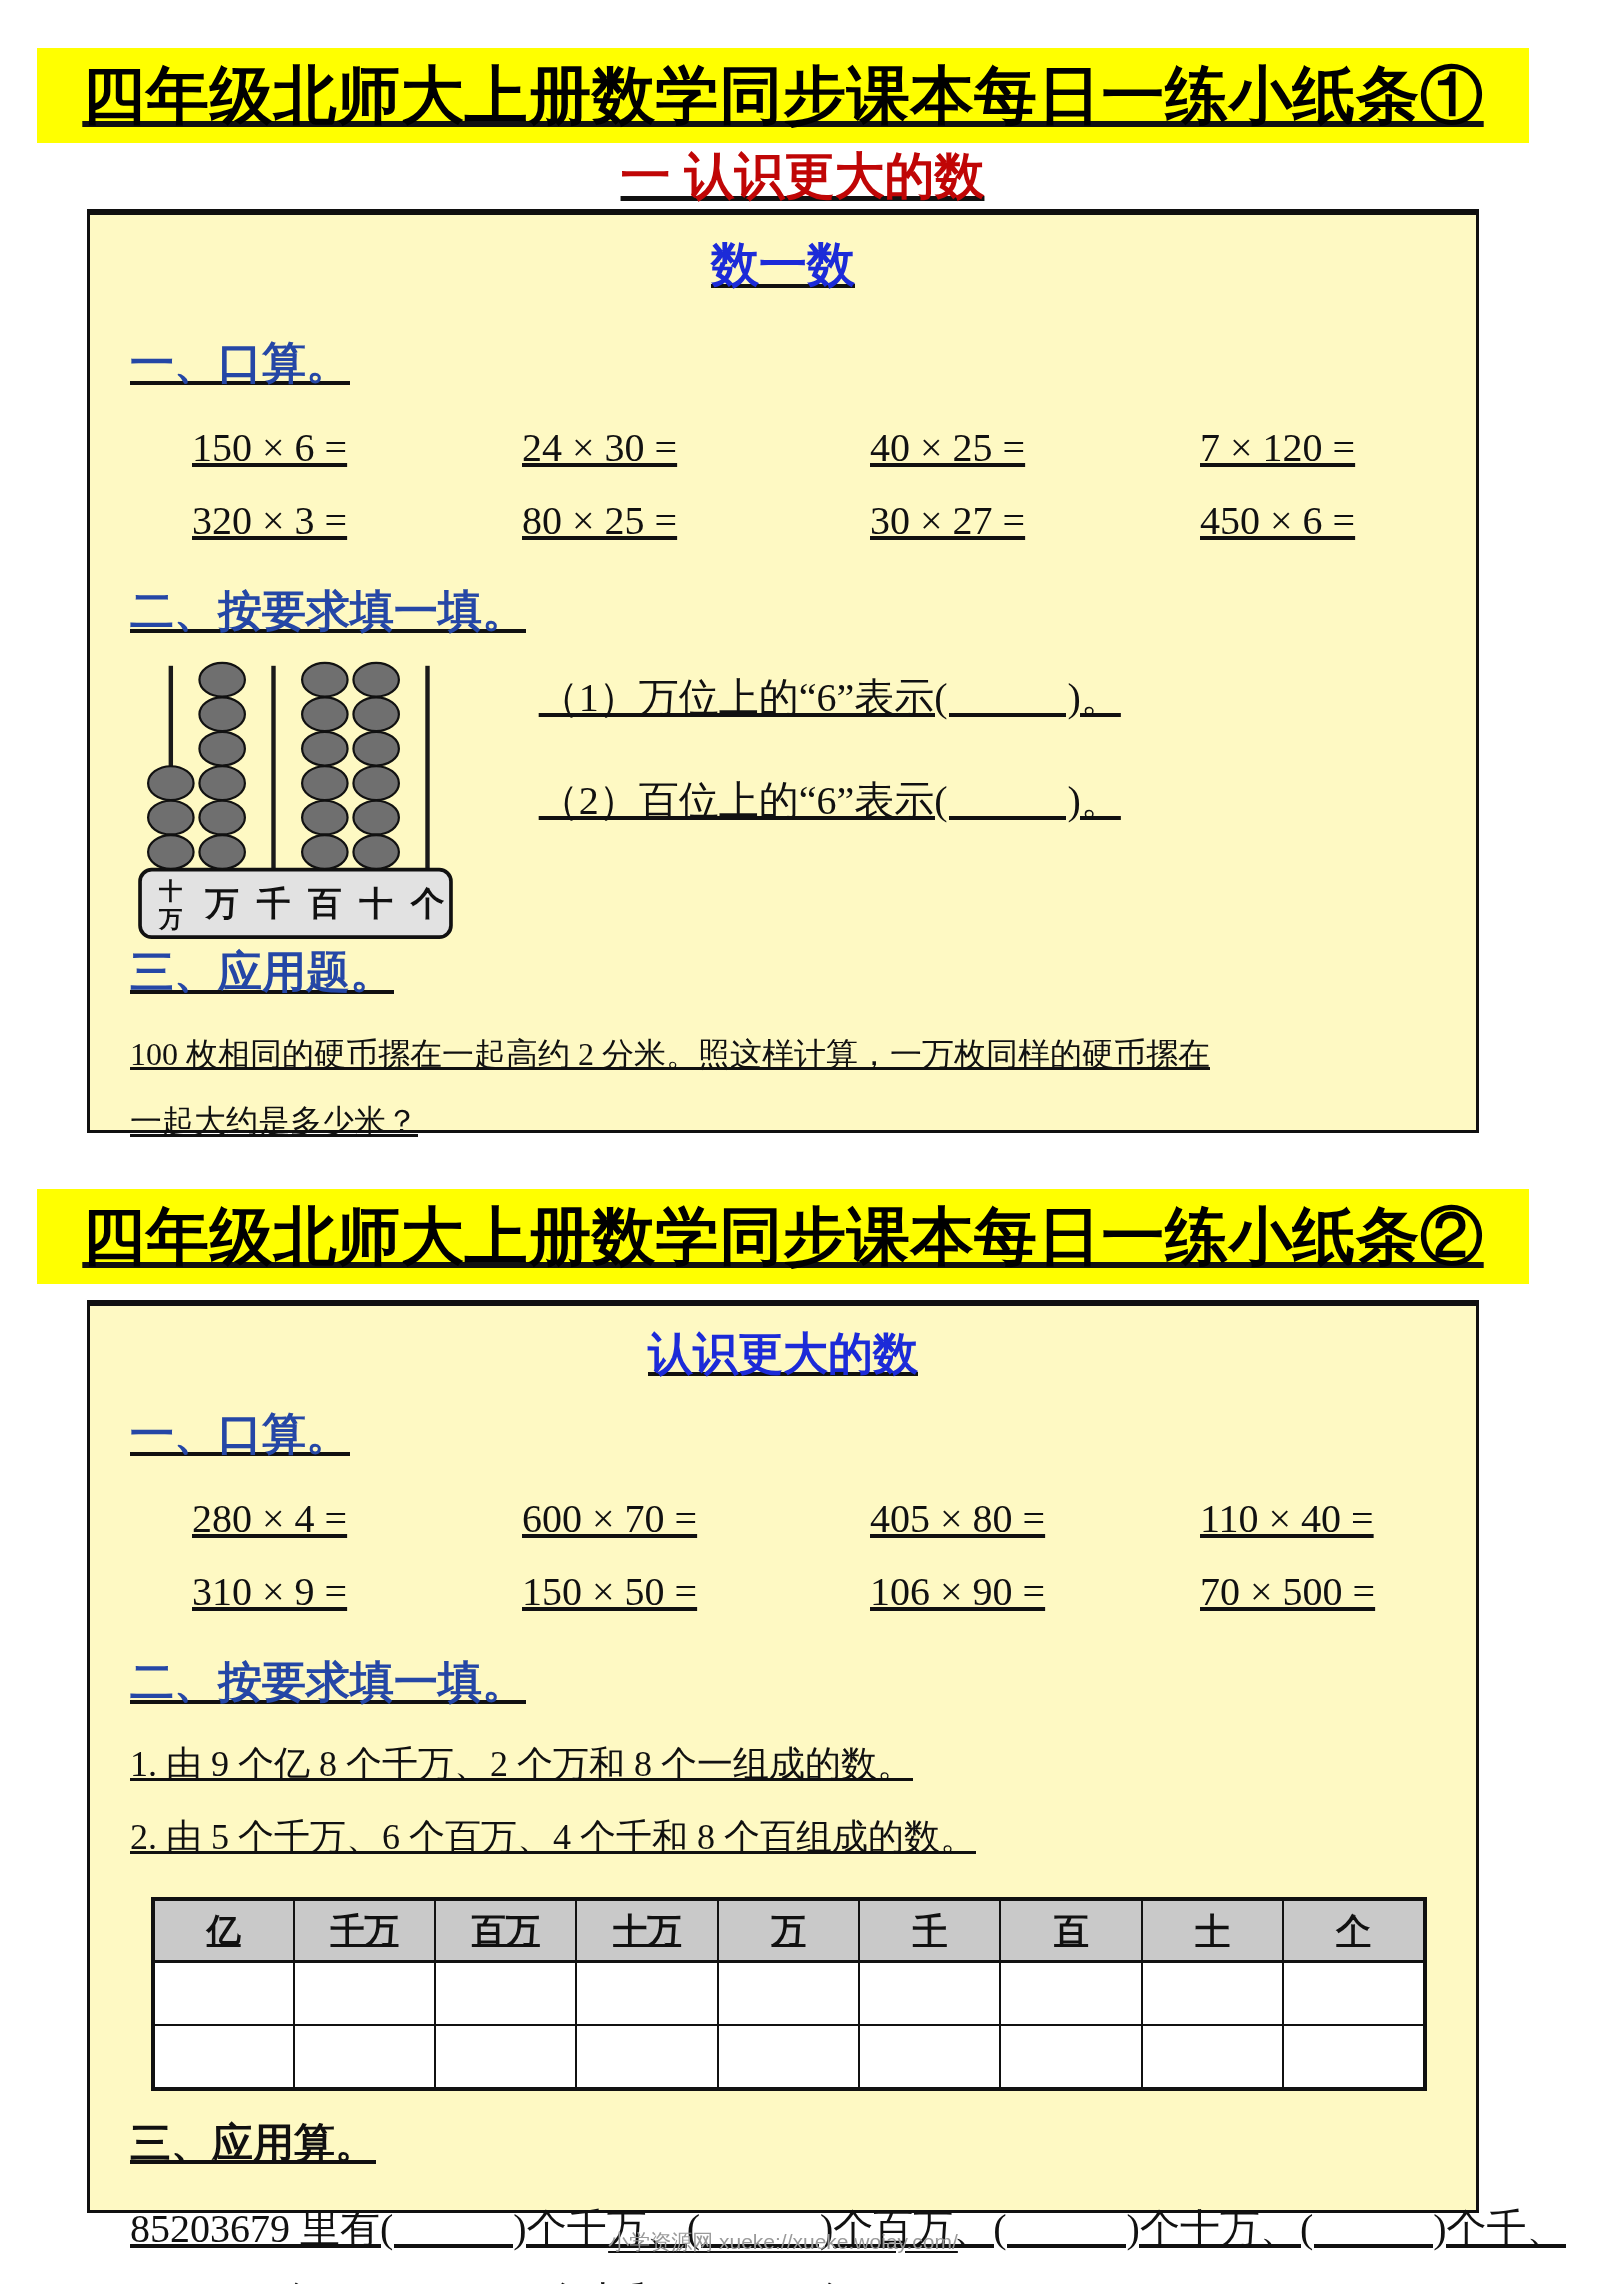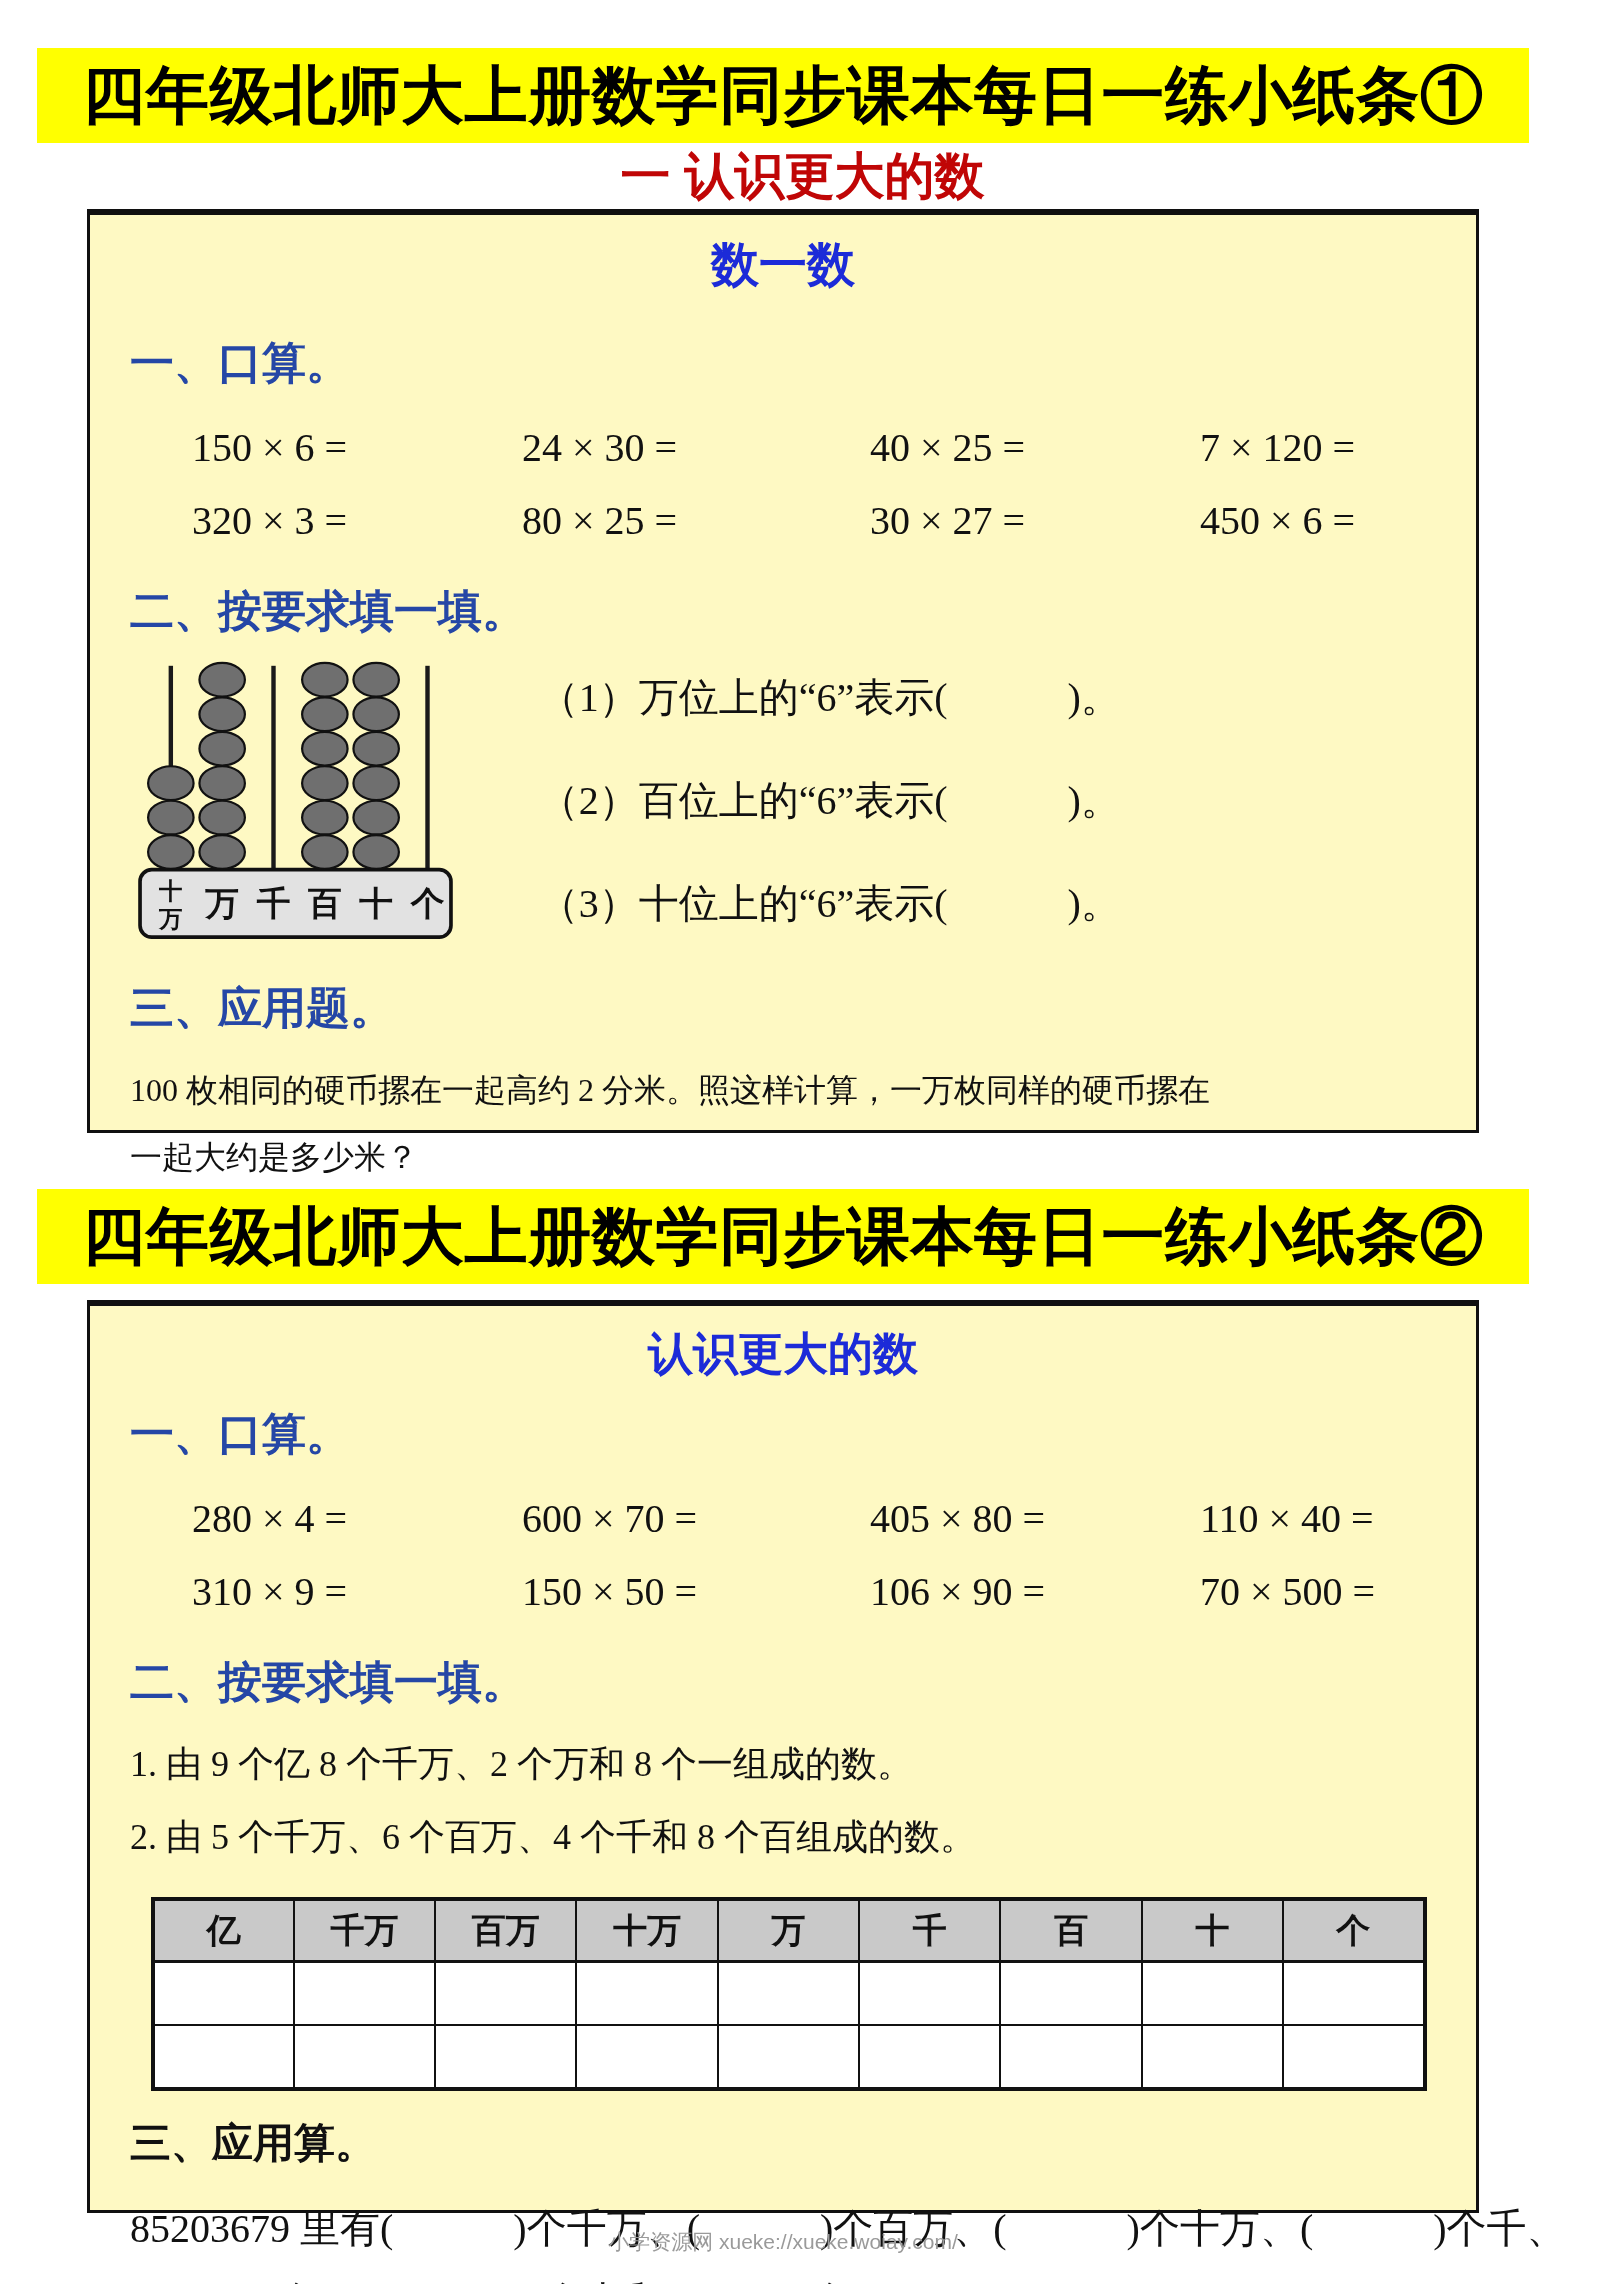--- a/index.html
+++ b/index.html
@@ -3,20 +3,21 @@
 <meta charset="utf-8">
 <style>
   html,body{margin:0;padding:0;background:#ffffff;}
   .page{
     position:relative;
     width:1566px;height:2284px;
     background:#ffffff;
     overflow:hidden;
     font-family:"Liberation Serif", serif;
     color:#111;
+    text-decoration:underline;
   }
   .banner{
     margin:48px 37px 0 37px;
     height:95px;
     background:#ffff00;
     display:flex;align-items:center;justify-content:center;
     font-family:"Liberation Sans", sans-serif;
     font-weight:900;
     font-size:63px;
     letter-spacing:0.7px;
@@ -170,21 +171,20 @@
               <text text-anchor="middle" x="190" y="352" font-size="46">千</text>
               <text text-anchor="middle" x="260" y="352" font-size="46">百</text>
               <text text-anchor="middle" x="330" y="352" font-size="46">十</text>
               <text text-anchor="middle" x="400" y="352" font-size="46">个</text>
             </g>
         </svg>
       </div>
       <div class="questions">
         <div class="q">（1）万位上的“6”表示(　　　)。</div>
         <div class="q">（2）百位上的“6”表示(　　　)。</div>
-        <div class="q">（3）十位上的“6”表示(　　　)。</div>
       </div>
     </div>
 
     <div class="sec-h">三、应用题。</div>
     <div class="para">
       <div>100 枚相同的硬币摞在一起高约 2 分米。照这样计算，一万枚同样的硬币摞在</div>
       <div>一起大约是多少米？</div>
     </div>
   </div>
 

